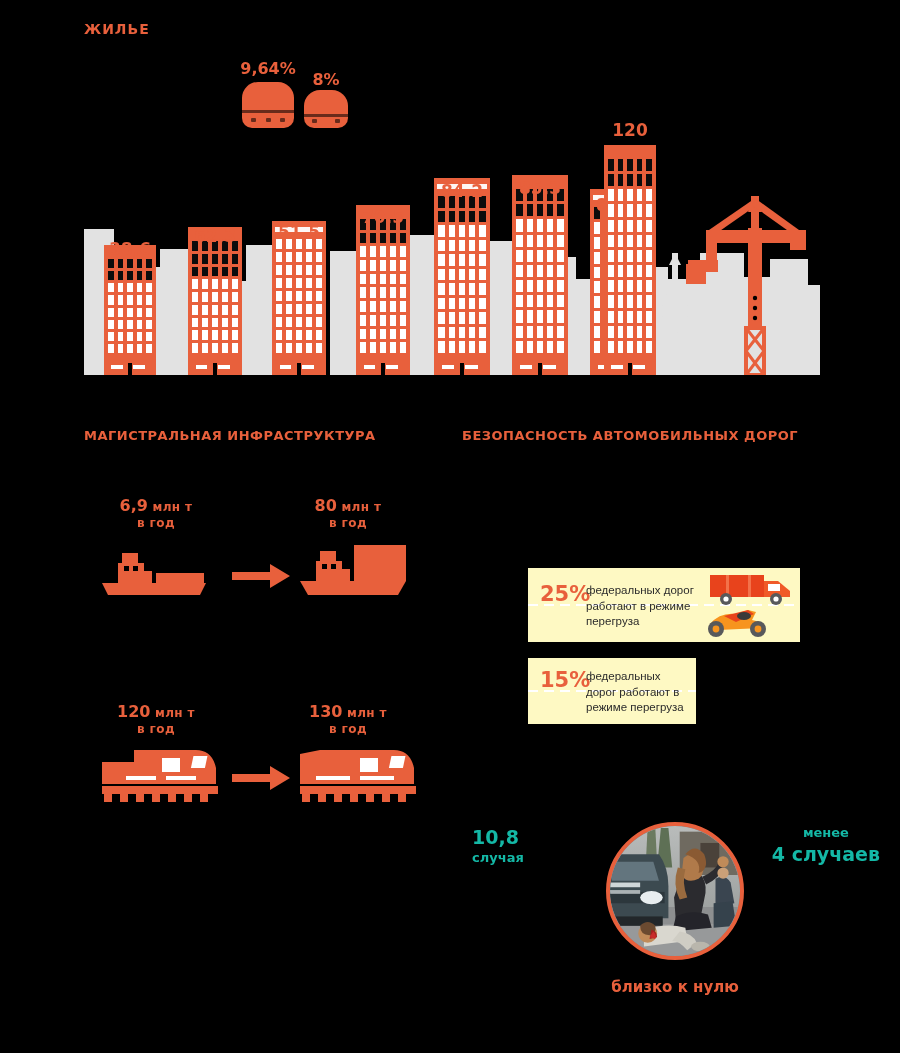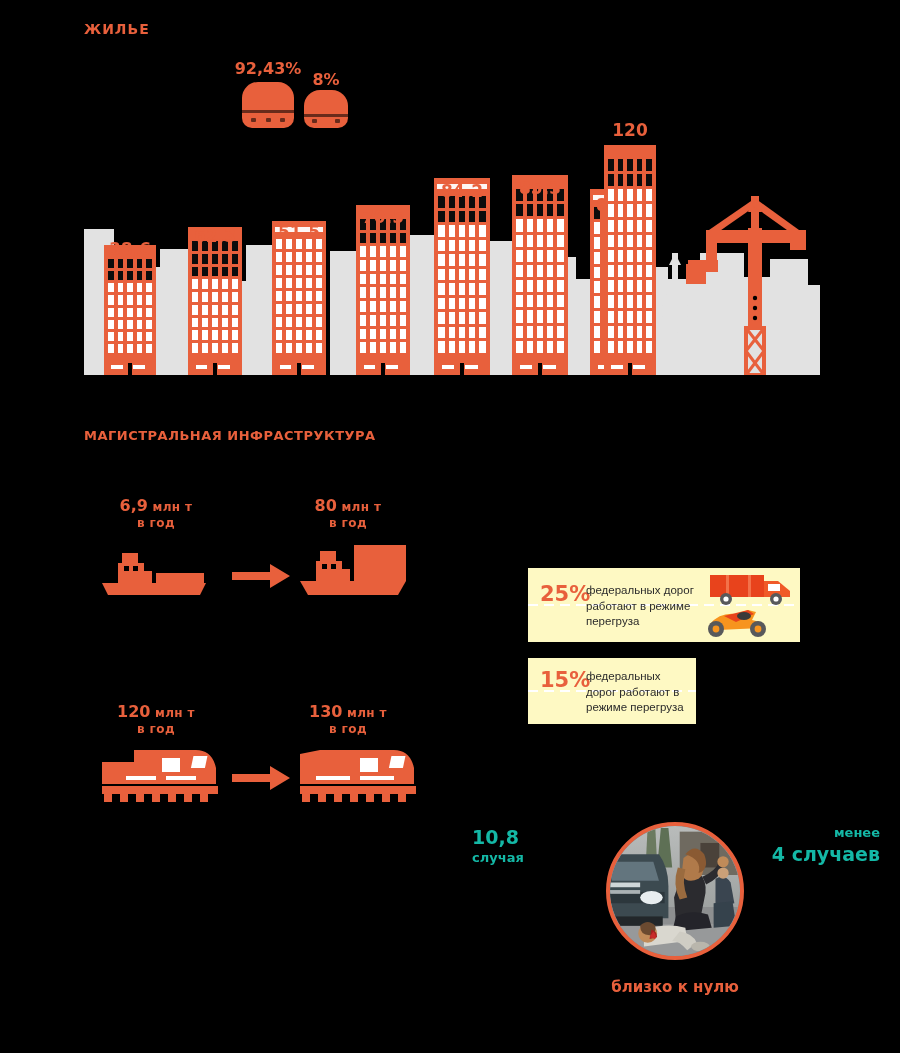--- a/index.html
+++ b/index.html
@@ -74,21 +74,21 @@
   .card{position:absolute;background:#fef9c3;}
   .card .pct{color:#E8603C;font-weight:700;font-size:21px;
     font-family:"DejaVu Sans",sans-serif;}
   .card .txt{color:#2b2b2b;font-size:11.5px;line-height:1.35;}
   .card .dashline{position:absolute;left:0;right:0;height:2px;
     background:repeating-linear-gradient(to right,#fff 0 10px,transparent 10px 16px);}
 
   .accident-num{position:absolute;color:#14b8a6;font-weight:700;
     font-family:"DejaVu Sans",sans-serif;line-height:1.3;white-space:nowrap;}
   .accident-num .big{font-size:19px;display:block;}
-  .accident-num .small{font-size:13px;display:block;}
+  .accident-num .small{font-size:13px;display:block;text-align:center;}
   .accident-caption{position:absolute;color:#E8603C;font-weight:700;font-size:15px;
     font-family:"DejaVu Sans",sans-serif;transform:translateX(-50%);white-space:nowrap;}
 
   .photo{position:absolute;border-radius:50%;overflow:hidden;
     border:4px solid #E8603C;box-sizing:border-box;background:#8a8d8f;}
   .photo svg{display:block;width:100%;height:100%;}
 </style>
 </head>
 <body>
 
@@ -818,33 +818,34 @@
     </svg>
 
     <div class="pill" style="left:242px;top:82px;width:52px;height:46px;">
       <span class="seam" style="top:28px;"></span>
       <span class="dots">
           <b></b>
           <b></b>
           <b></b>
         </span>
     </div>
-    <div class="pilllabel" style="left:268px;top:59px;">92,43%</div>
+    <div class="pilllabel" style="left:268px;top:59px;">9,64%</div>
 
     <div class="pill" style="left:304px;top:90px;width:44px;height:38px;">
       <span class="seam" style="top:24px;"></span>
       <span class="dots">
           <b></b>
           <b></b>
         </span>
     </div>
     <div class="pilllabel" style="left:326px;top:70px;">8%</div>
   </div>
 
   <div class="sect-title" id="title-infra">МАГИСТРАЛЬНАЯ ИНФРАСТРУКТУРА</div>
+  <div class="sect-title" id="title-road">БЕЗОПАСНОСТЬ АВТОМОБИЛЬНЫХ ДОРОГ</div>
 
   <div id="infra">
 
     <div class="ivlabel" style="left:156px;top:52px;">
       <span class="big">6,9</span>
       <span class="unit">млн т</span>
       <div class="unit">в год</div>
     </div>
 
     <div class="ivlabel" style="left:348px;top:52px;">

